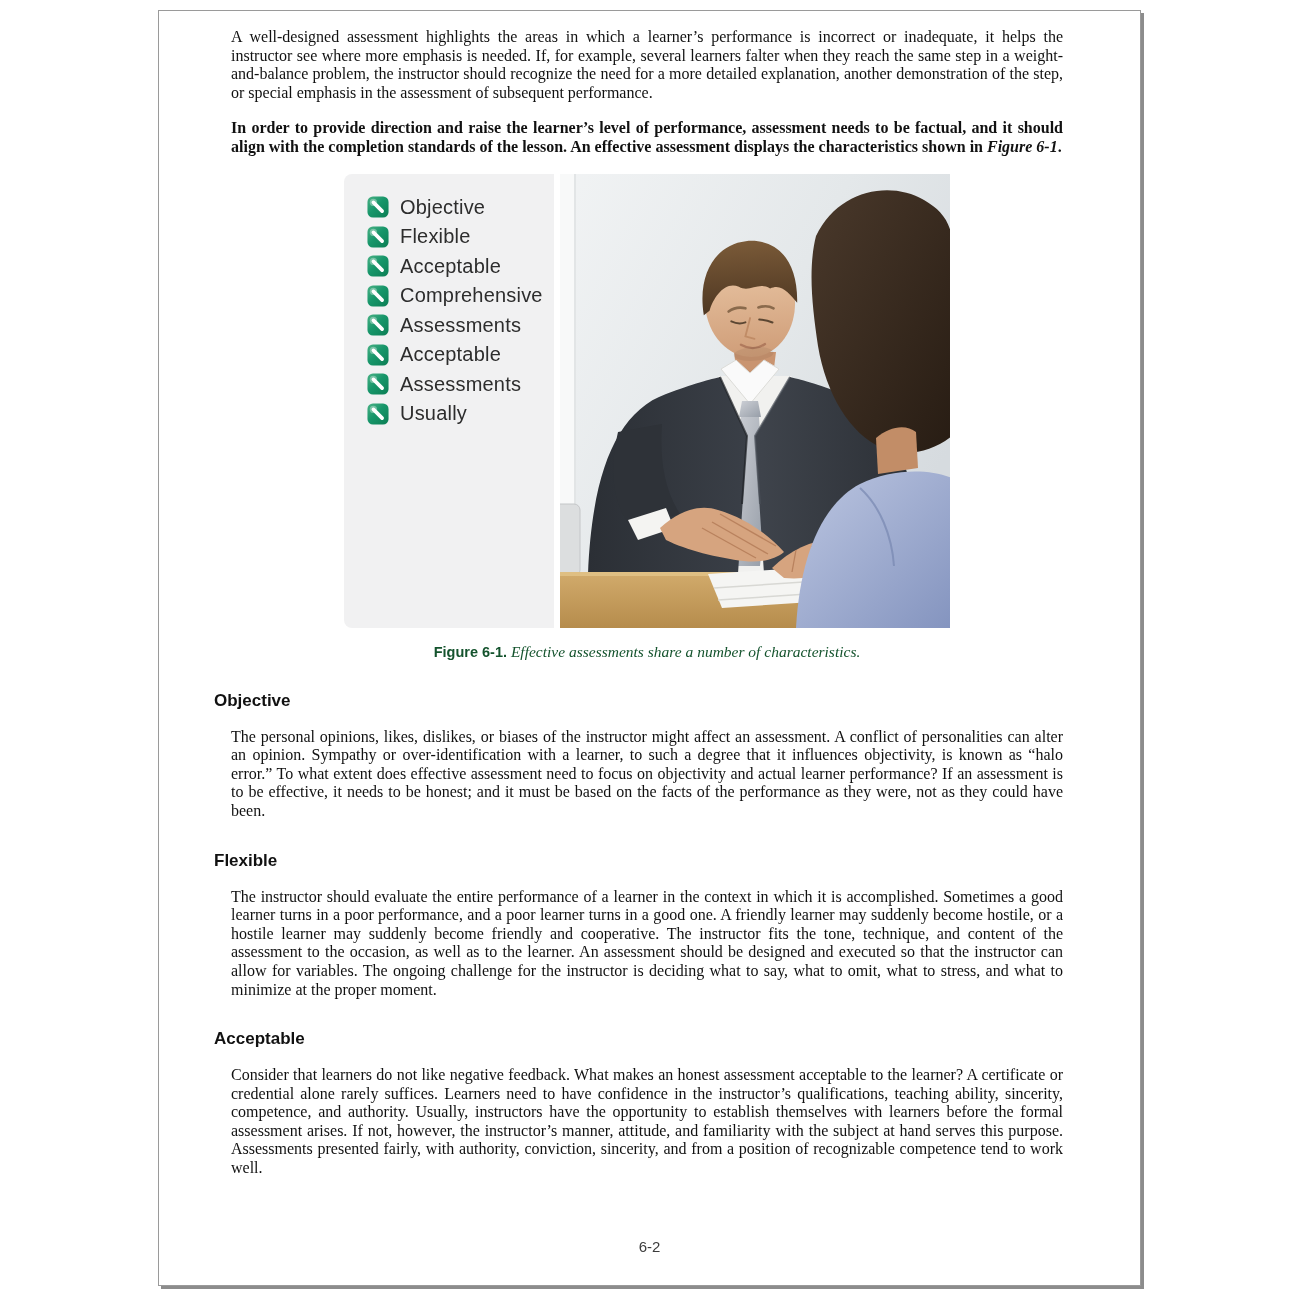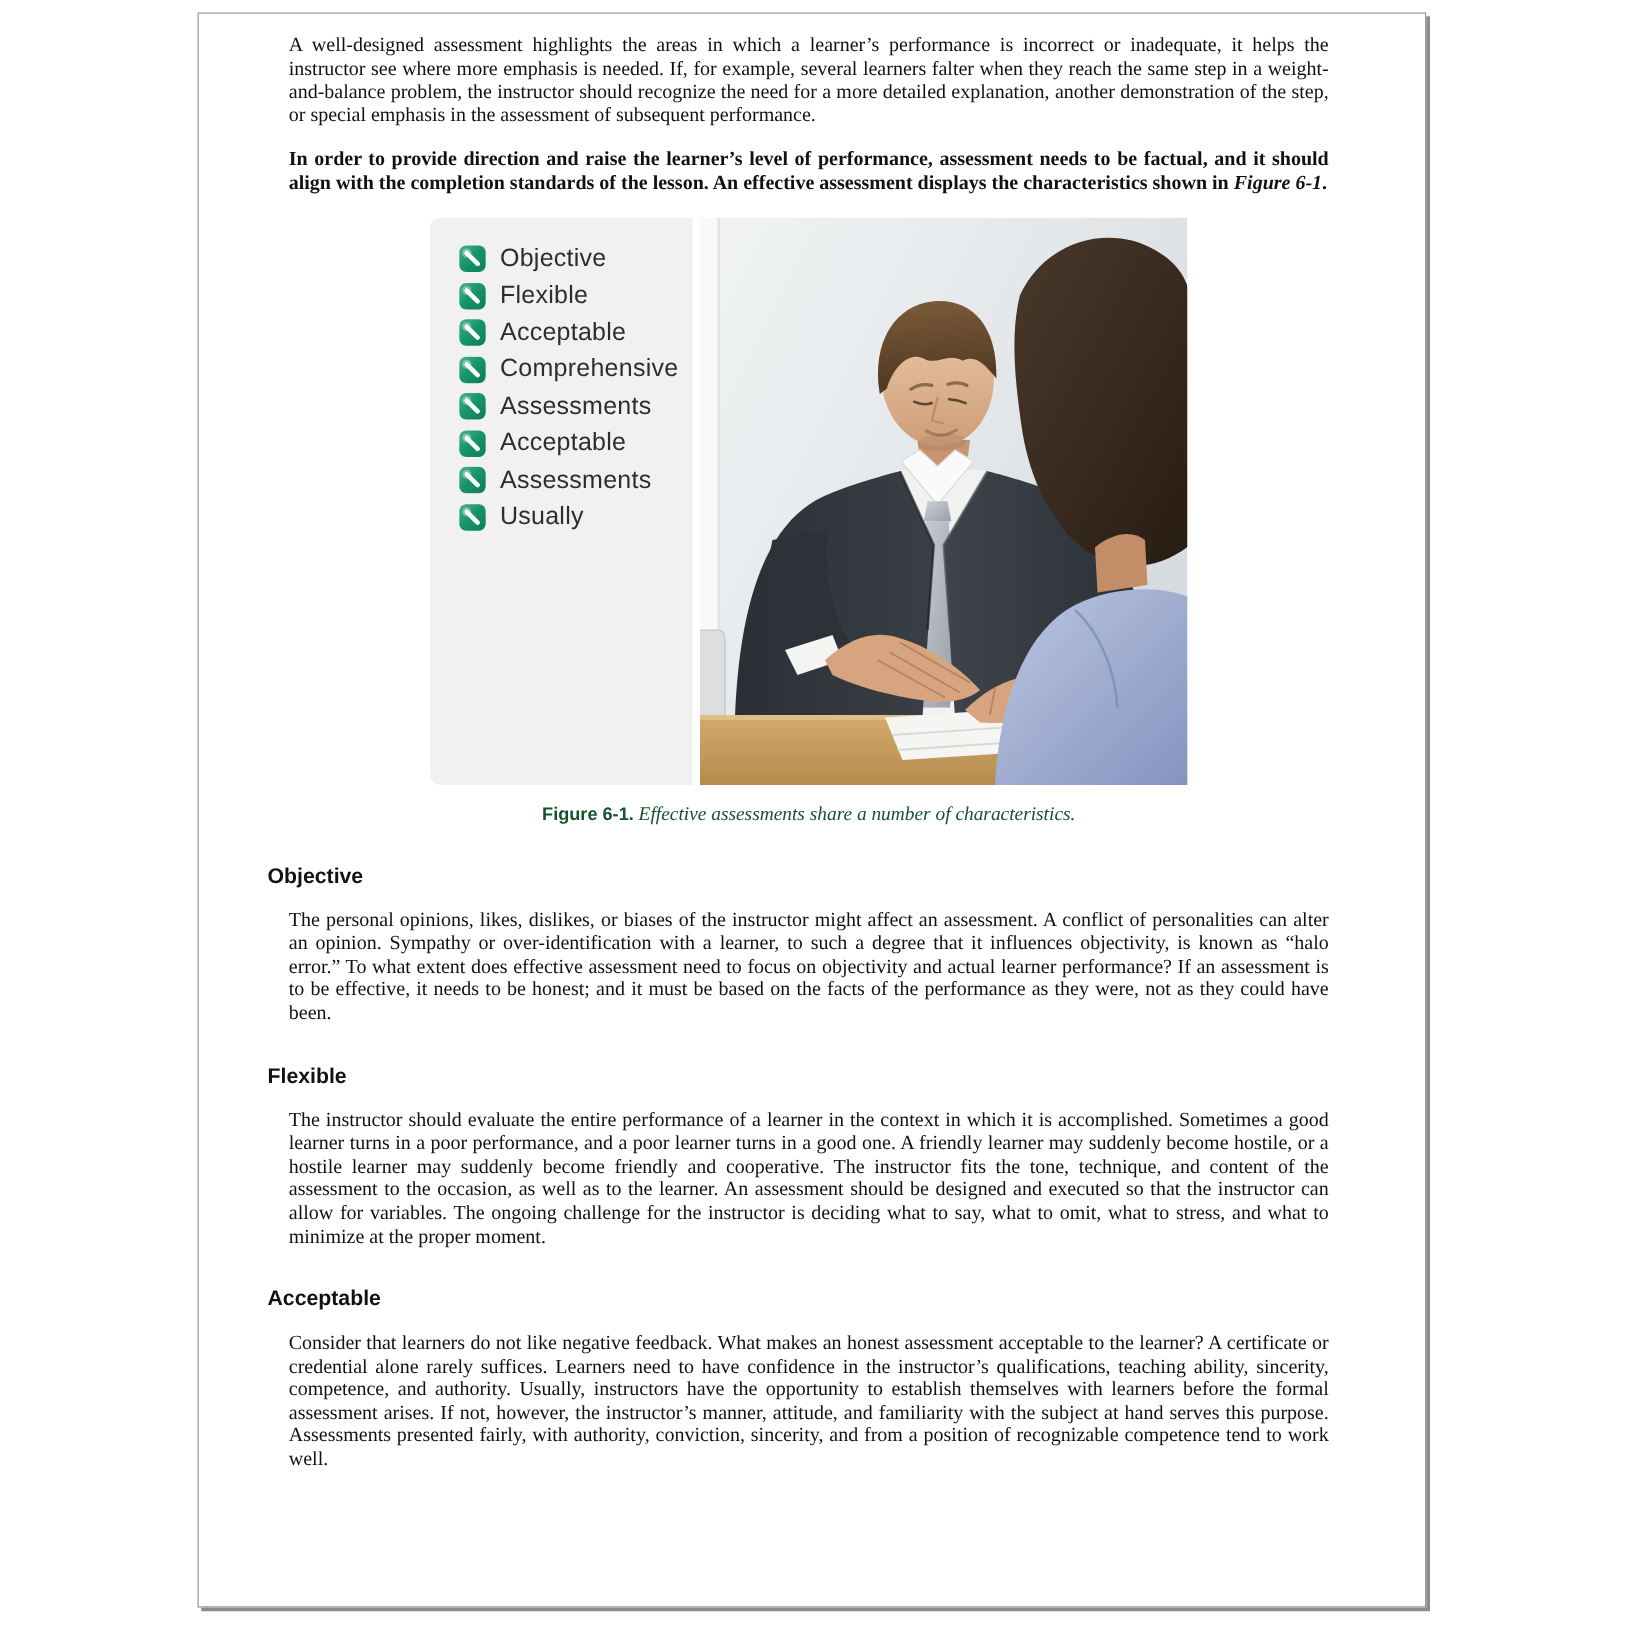--- a/index.html
+++ b/index.html
@@ -258,13 +258,14 @@
     <p class="body">The personal opinions, likes, dislikes, or biases of the instructor might affect an assessment. A conflict of personalities can alter an opinion. Sympathy or over-identification with a learner, to such a degree that it influences objectivity, is known as “halo error.” To what extent does effective assessment need to focus on objectivity and actual learner performance? If an assessment is to be effective, it needs to be honest; and it must be based on the facts of the performance as they were, not as they could have been.</p>
 
     <h2 class="sub">Flexible</h2>
     <p class="body">The instructor should evaluate the entire performance of a learner in the context in which it is accomplished. Sometimes a good learner turns in a poor performance, and a poor learner turns in a good one. A friendly learner may suddenly become hostile, or a hostile learner may suddenly become friendly and cooperative. The instructor fits the tone, technique, and content of the assessment to the occasion, as well as to the learner. An assessment should be designed and executed so that the instructor can allow for variables. The ongoing challenge for the instructor is deciding what to say, what to omit, what to stress, and what to minimize at the proper moment.</p>
 
     <h2 class="sub">Acceptable</h2>
     <p class="body">Consider that learners do not like negative feedback. What makes an honest assessment acceptable to the learner? A certificate or credential alone rarely suffices. Learners need to have confidence in the instructor’s qualifications, teaching ability, sincerity, competence, and authority. Usually, instructors have the opportunity to establish themselves with learners before the formal assessment arises. If not, however, the instructor’s manner, attitude, and familiarity with the subject at hand serves this purpose. Assessments presented fairly, with authority, conviction, sincerity, and from a position of recognizable competence tend to work well.</p>
 
   </div>
 
+  <div class="footer">6-2</div>
 </div>
 
 </body></html>

